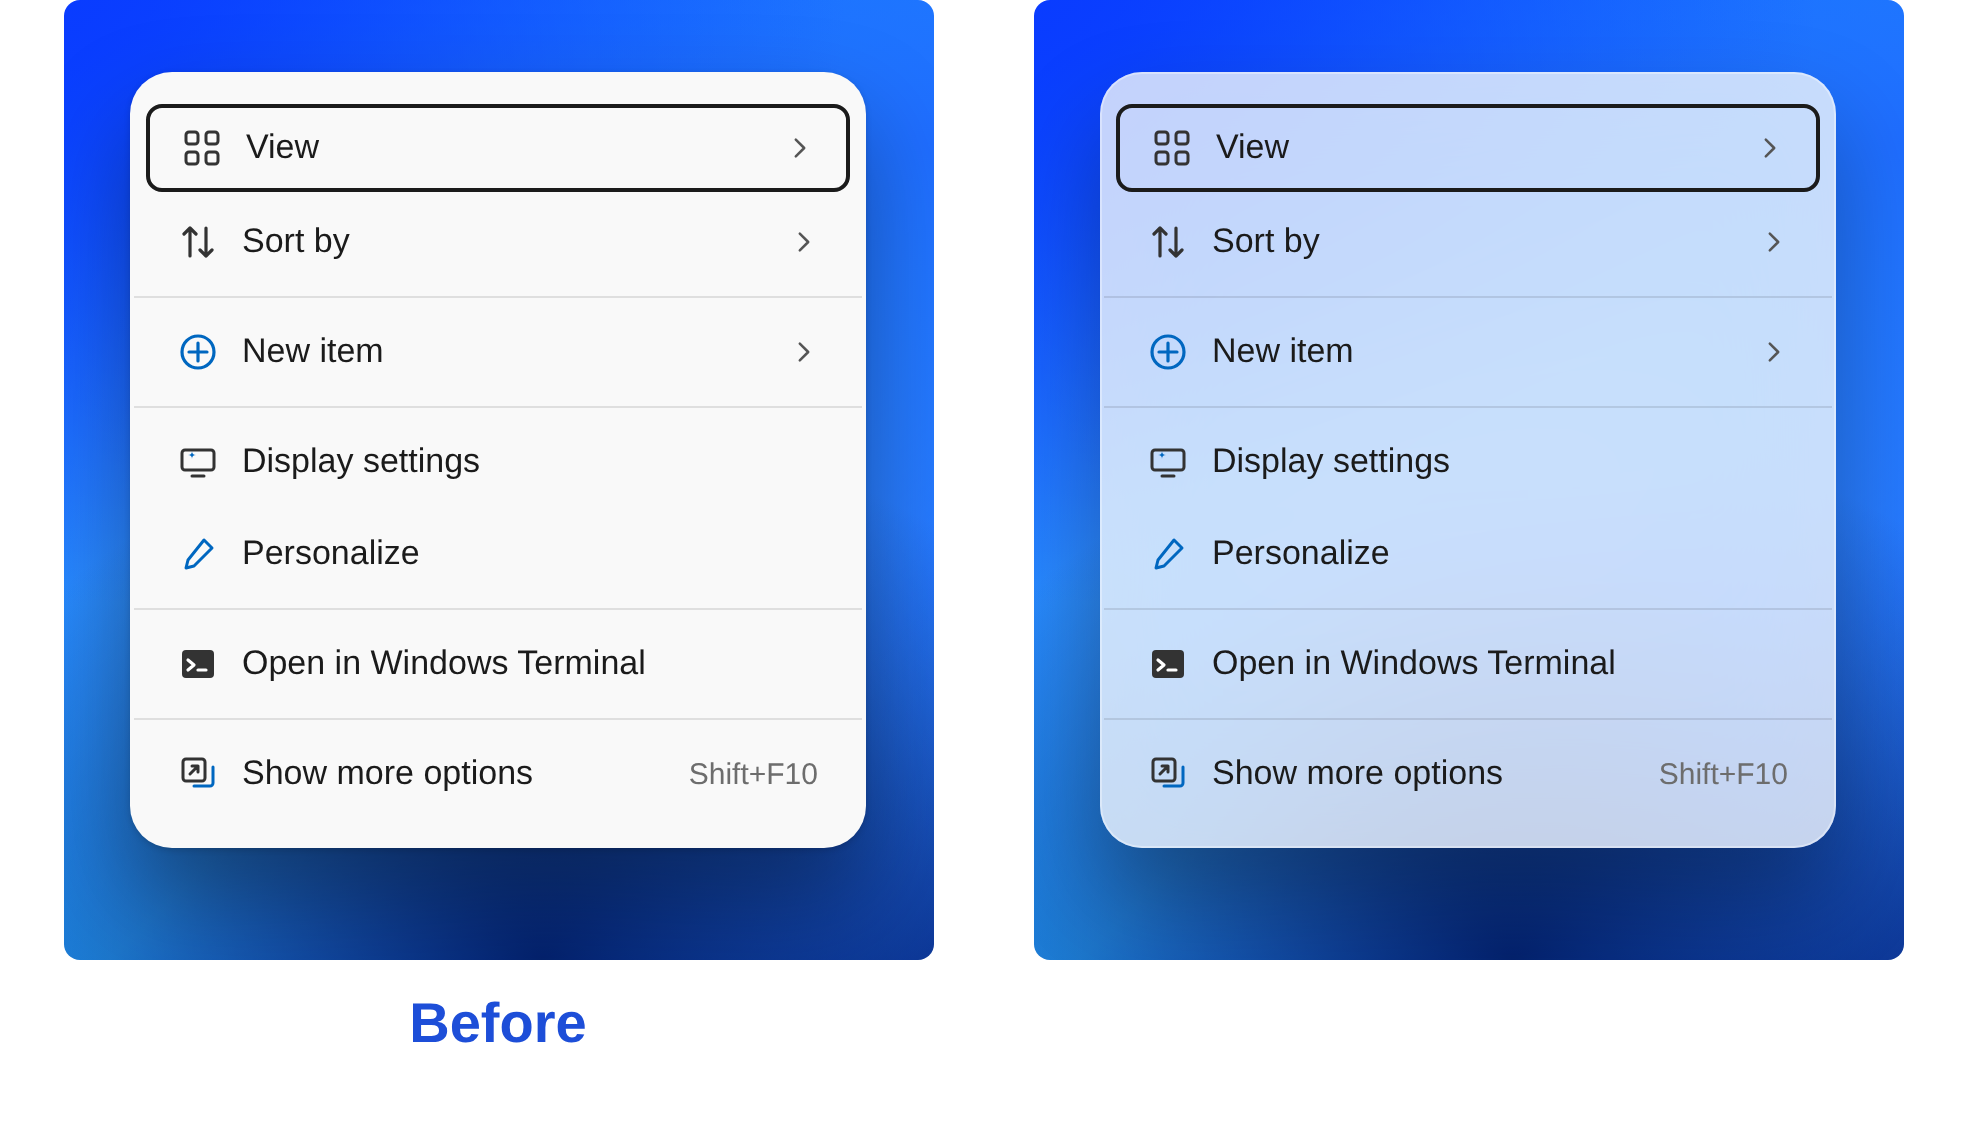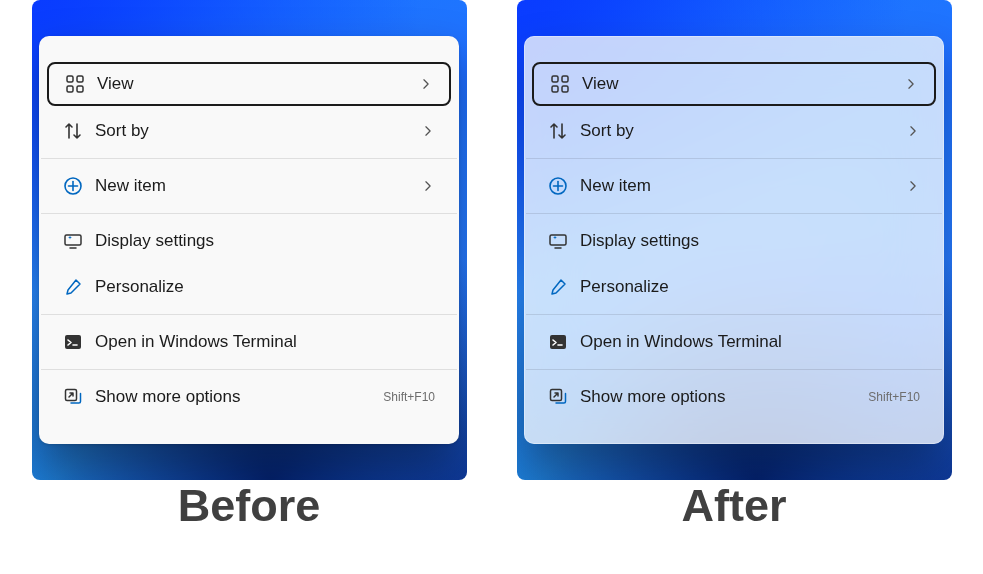--- a/index.html
+++ b/index.html
@@ -32,25 +32,25 @@
       radial-gradient(200% 140% at 0% 0%, #0a3cff 0%, rgba(10,60,255,0) 45%),
       radial-gradient(220% 160% at 100% 15%, #1f6dff 0%, rgba(31,109,255,0) 48%),
       radial-gradient(180% 130% at 55% 60%, #4ea0ff 0%, rgba(78,160,255,0) 55%),
       linear-gradient(135deg, #0044ff 0%, #0a7dff 35%, #1ea4ff 55%, #005bff 80%, #002a9e 100%);
   }
   .context-menu {
     position: absolute;
     left: 50%;
     top: 36px;
     transform: translateX(-50%);
-    width: 420px;
+    width: 368px;
     background: #f9f9f9;
-    border-radius: 10px;
+    border-radius: 21px;
     box-shadow: 0 24px 48px rgba(0,0,0,0.35), 0 1px 3px rgba(0,0,0,0.15);
-    padding: 24px 0;
+    padding: 14px 0;
     font-size: 17px;
     color: #1b1b1b;
   }
   .context-menu.acrylic {
     background: rgba(244,246,251,0.80);
     backdrop-filter: blur(28px) saturate(130%);
     box-shadow: 0 24px 48px rgba(0,0,0,0.30), inset 0 0 0 1px rgba(255,255,255,0.35);
   }
   .menu-item {
     display: flex;
@@ -78,31 +78,32 @@
   .menu-item .label {
     flex: 1;
     margin-left: 4px;
   }
   .menu-item .chev {
     color: #555;
     font-size: 15px;
   }
   .menu-item .shortcut {
     color: #6d6d6d;
-    font-size: 12px;
+    font-size: 15px;
   }
   .sep {
     height: 1px;
     background: rgba(0,0,0,0.10);
     margin: 4px 2px;
   }
   .caption {
-    font-size: 45px;
+    font-size: 28px;
     font-weight: 700;
-    color: #404040;
+    color: #1d4ed8;
+    margin-top: 16px;
     text-align: center;
   }
 
   
   svg { width: 20px; height: 20px; display: block; }
 </style>
 </head>
 <body>
 
 <svg width="0" height="0" style="position:absolute">
@@ -310,16 +311,15 @@
             <span class="icon-slot">
               <svg viewBox="0 0 20 20">
                 <use href="#ic-showmore"></use>
               </svg>
             </span>
             <span class="label">Show more options</span>
             <span class="shortcut">Shift+F10</span>
           </div>
         </div>
     </div>
-    <div class="caption">After</div>
   </div>
 
 </div>
 
 </body></html>

